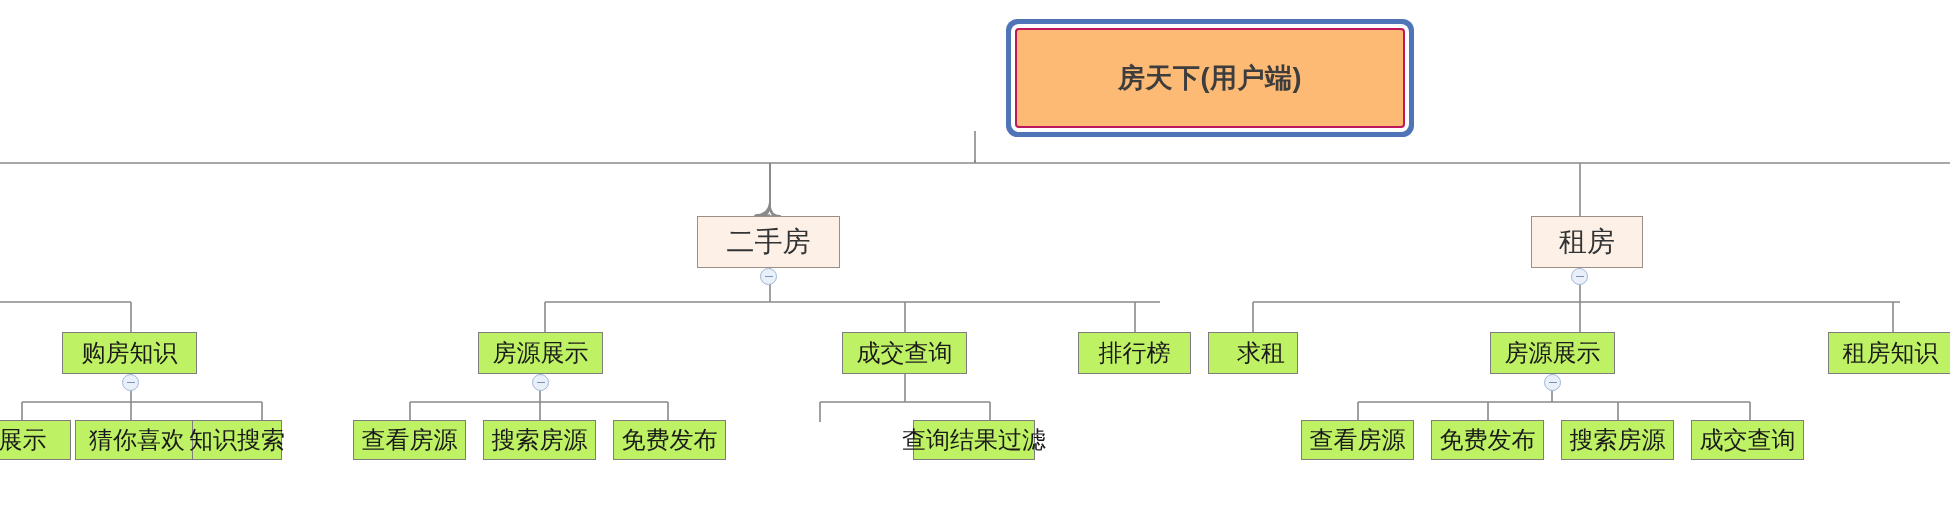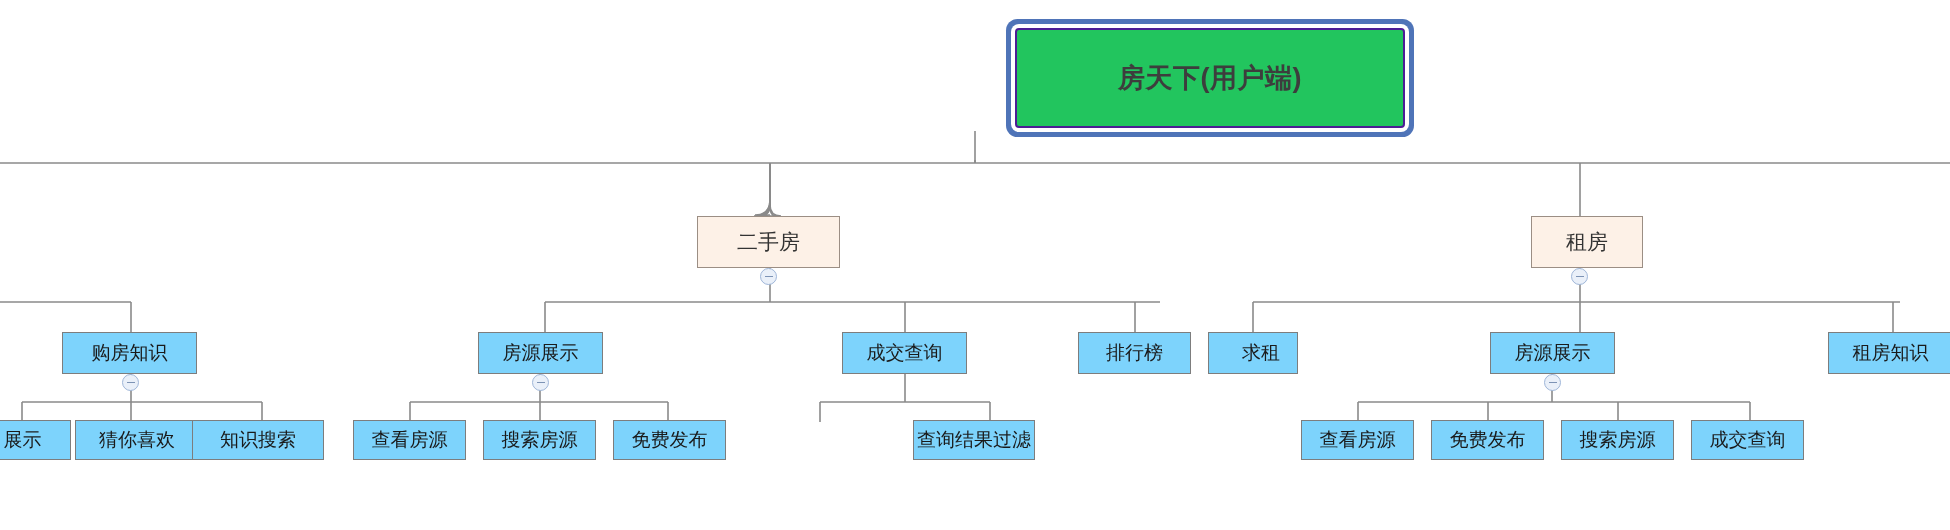--- a/index.html
+++ b/index.html
@@ -6,33 +6,33 @@
   body{width:1950px;height:530px;position:relative;overflow:hidden;
        font-family:"Liberation Sans","DejaVu Sans",sans-serif;}
   #canvas{position:absolute;left:0;top:0;width:1950px;height:530px;}
   svg.links{position:absolute;left:0;top:0;width:1950px;height:530px;pointer-events:none;}
 
   .node{position:absolute;box-sizing:border-box;display:flex;align-items:center;
         justify-content:center;text-align:center;white-space:nowrap;}
 
   
   .node.root{
-    background:#22c55e;border:2px solid #4c1d95;border-radius:4px;
+    background:#fdba74;border:2px solid #be185d;border-radius:4px;
     box-shadow:0 0 0 4px #ffffff, 0 0 0 9px #4f74b8;
     color:#3d3d3d;font-size:27px;font-weight:bold;letter-spacing:.5px;
   }
   
   .node.lvl2{
     background:#fdf1e7;border:1.6px solid #9b8e84;
-    color:#333;font-size:21px;
+    color:#333;font-size:28px;
   }
   
   .node.lvl3,.node.leaf{
-    background:#7dd3fc;border:1.6px solid #7d7d7d;
-    color:#1a1a1a;font-size:19px;
+    background:#bef264;border:1.6px solid #7d7d7d;
+    color:#1a1a1a;font-size:24px;
   }
 
   .collapse{position:absolute;width:17px;height:17px;border-radius:50%;
     border:1.3px solid #9fb6d8;background:#eaf0f9;box-sizing:border-box;
     display:flex;align-items:center;justify-content:center;}
   .collapse i{display:block;width:8px;height:1.4px;background:#7d93b5;}
 </style>
 </head>
 <body>
 
@@ -153,21 +153,21 @@
   <div class="node lvl3" style="left:1828px;top:332px;width:125px;height:42px;">
     <span>租房知识</span>
   </div>
 
   <div class="node leaf" style="left:-26px;top:420px;width:97px;height:40px;">
     <span>展示</span>
   </div>
   <div class="node leaf" style="left:75px;top:420px;width:124px;height:40px;">
     <span>猜你喜欢</span>
   </div>
-  <div class="node leaf" style="left:192px;top:420px;width:132px;height:40px;">
+  <div class="node leaf" style="left:192px;top:420px;width:90px;height:40px;">
     <span>知识搜索</span>
   </div>
 
   <div class="node leaf" style="left:353px;top:420px;width:113px;height:40px;">
     <span>查看房源</span>
   </div>
   <div class="node leaf" style="left:483px;top:420px;width:113px;height:40px;">
     <span>搜索房源</span>
   </div>
   <div class="node leaf" style="left:613px;top:420px;width:113px;height:40px;">

